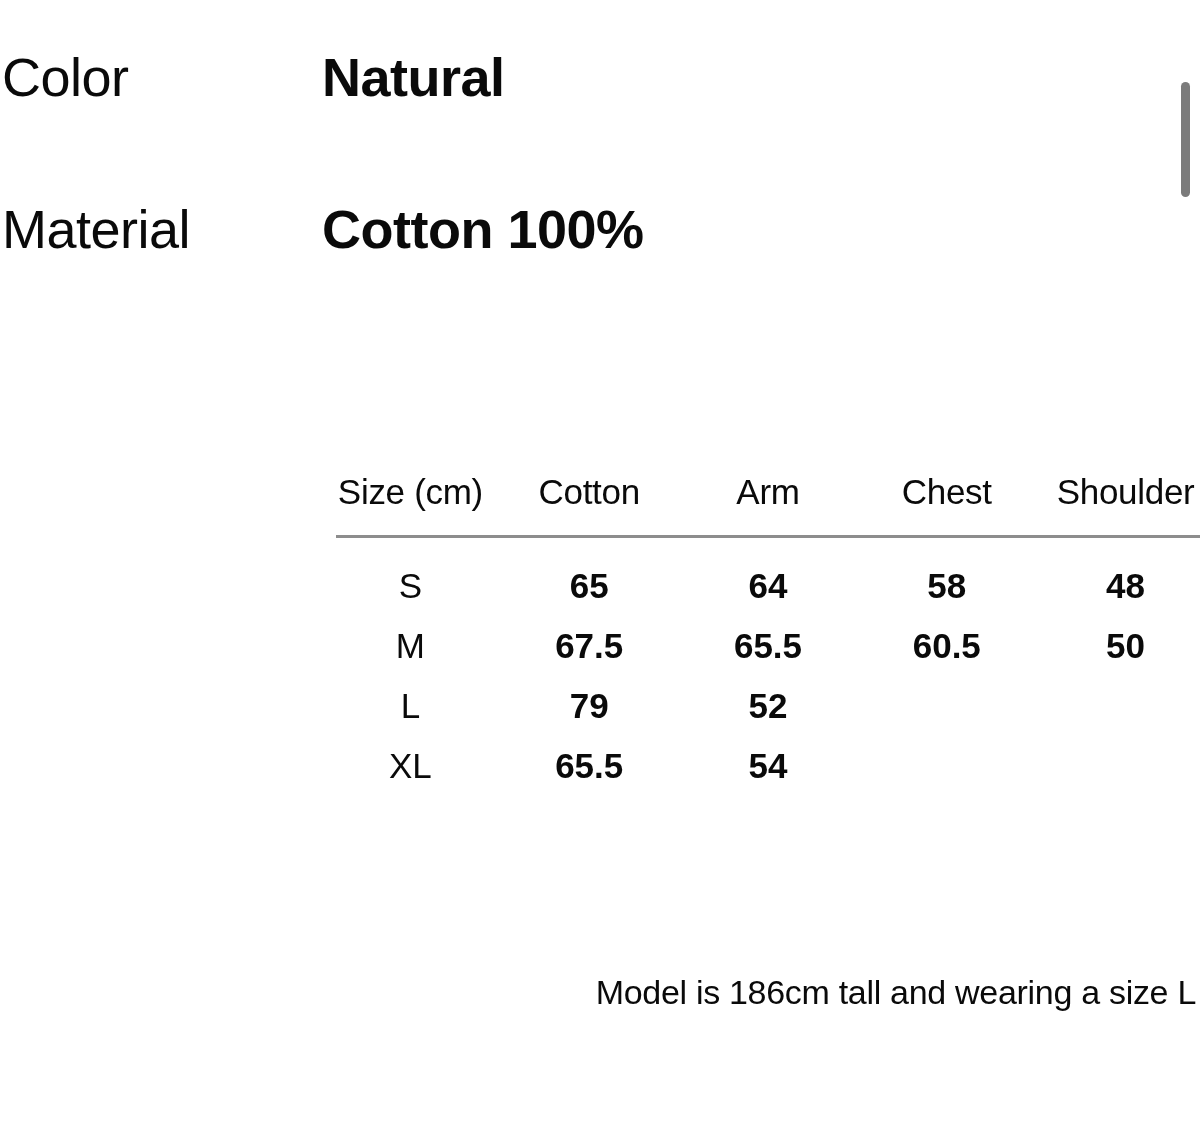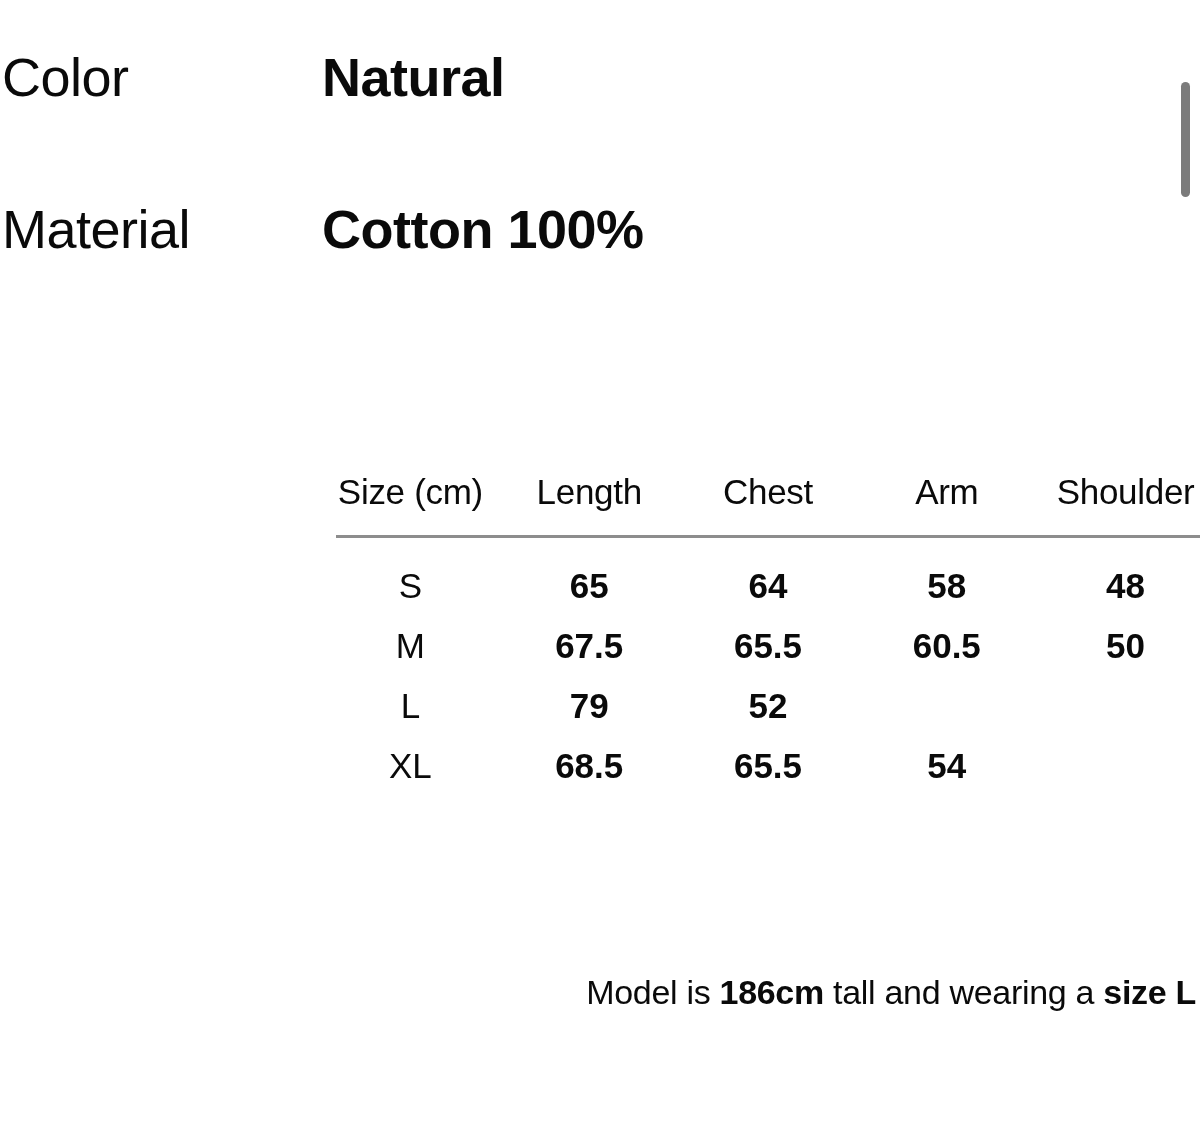--- a/index.html
+++ b/index.html
@@ -85,21 +85,21 @@
     position: absolute;
     top: 972px;
     right: 4px;
     margin: 0;
     font-size: 34px;
     line-height: 40px;
     font-weight: 400;
     white-space: pre;
     letter-spacing: -0.3px;
   }
-  .model-note .b { font-weight: 700; }
+  .model-note .b { font-weight: 400; }
 
   
   .scrollbar-thumb {
     position: absolute;
     left: 1181px;
     top: 82px;
     width: 9px;
     height: 115px;
     border-radius: 5px;
     background: #7b7b7b;
@@ -116,23 +116,23 @@
   </div>
 
   <div class="detail-row" id="detail-row-material">
     <span class="label">Material</span>
     <span class="value">Cotton 100%</span>
   </div>
 
   <div class="size-table">
     <div class="tbl-grid">
       <div class="head-cell">Size (cm)</div>
-      <div class="head-cell">Length</div>
+      <div class="head-cell">Cotton</div>
+      <div class="head-cell">Arm</div>
       <div class="head-cell">Chest</div>
-      <div class="head-cell">Arm</div>
       <div class="head-cell">Shoulder</div>
     </div>
 
     <div class="table-divider"></div>
 
     <div class="tbl-body">
       <div class="tbl-grid body-row">
         <div class="cell size-name">S</div>
         <div class="cell num">65</div>
         <div class="cell num">64</div>
@@ -146,21 +146,20 @@
         <div class="cell num">60.5</div>
         <div class="cell num">50</div>
       </div>
       <div class="tbl-grid body-row">
         <div class="cell size-name">L</div>
         <div class="cell num">79</div>
         <div class="cell num">52</div>
       </div>
       <div class="tbl-grid body-row">
         <div class="cell size-name">XL</div>
-        <div class="cell num">68.5</div>
         <div class="cell num">65.5</div>
         <div class="cell num">54</div>
       </div>
     </div>
   </div>
 
   <p class="model-note"><span>Model is </span><span class="b">186cm</span><span> tall and wearing a </span><span class="b">size L</span></p>
 
   <div class="scrollbar-thumb"></div>
 

